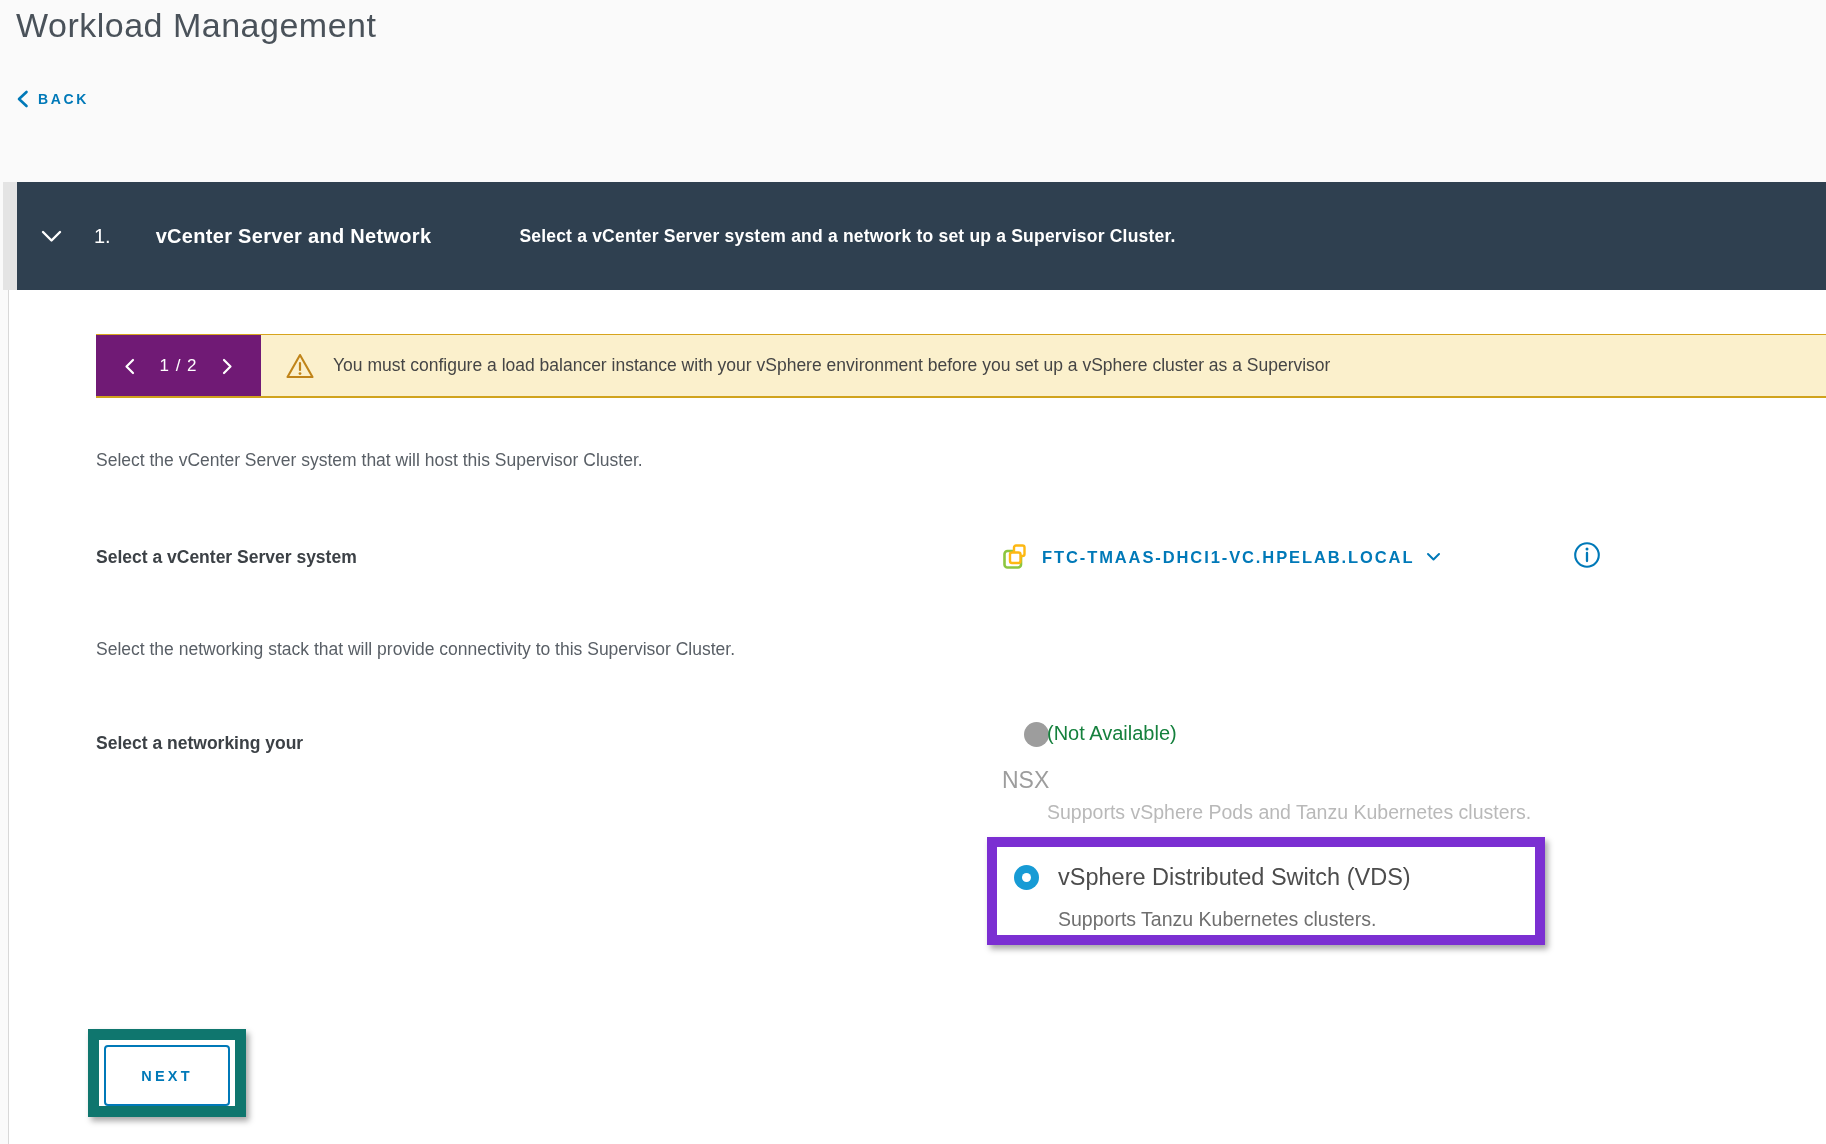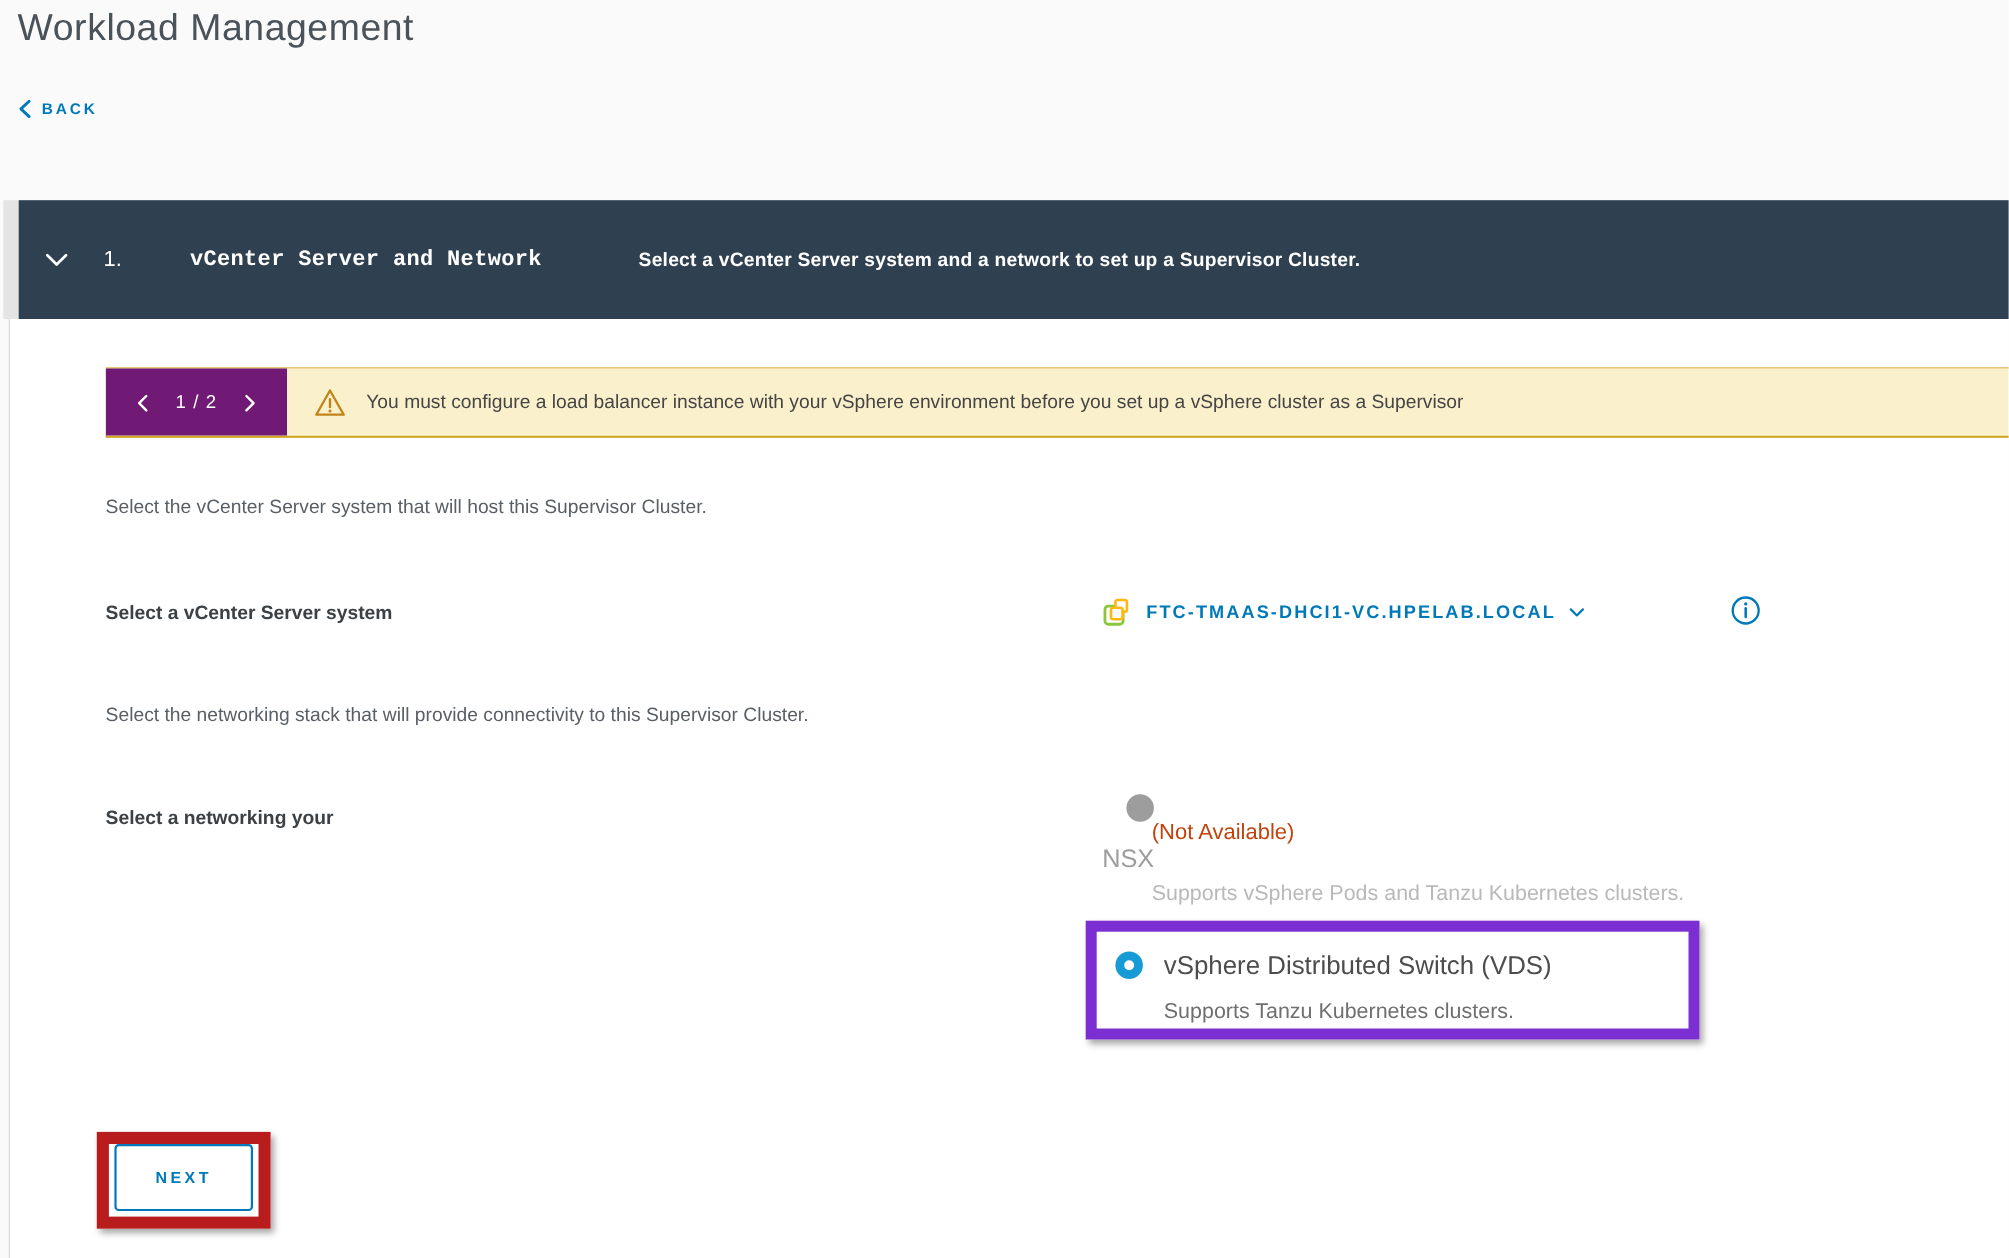--- a/index.html
+++ b/index.html
@@ -37,21 +37,21 @@
     position: absolute; left: 3px; right: 0; top: 182px; height: 108px;
     display: flex; cursor: pointer;
   }
   .step-gutter { width: 14px; background: #e4e4e4; }
   .step-bar-main {
     flex: 1; background: #2f4050; color: #ffffff;
     display: flex; align-items: center;
     padding-left: 24px;
   }
   .step-number { font-size: 20px; font-weight: 500; margin-left: 32px; }
-  .step-title  { font-size: 20px; font-weight: 700; letter-spacing: 0.3px; margin-left: 62px; font-family: Liberation Mono, monospace; }
+  .step-title  { font-size: 20px; font-weight: 700; letter-spacing: 0.3px; margin-left: 45px; }
   .step-subtitle { font-size: 17.5px; font-weight: 600; margin-left: 88px; letter-spacing: 0.2px; }
 
   
   .banner {
     position: absolute; left: 96px; right: 0; top: 334px; height: 64px;
     display: flex; overflow: hidden;
     border-top: 1px solid #d7a41d; border-bottom: 2px solid #d0a31d;
   }
   .banner-pager {
     width: 165px; background: #701a75; color: #fff; flex: 0 0 auto;
@@ -106,22 +106,22 @@
   .radio-selected { background: #179bd5; }
   .radio-selected .radio-dot {
     width: 9px; height: 9px; border-radius: 50%; background: #ffffff;
   }
   .nsx-row {
     position: absolute; left: 1002px; top: 722px;
     display: flex; align-items: flex-end; gap: 20px; flex-direction: column;
   }
   .nsx-name { font-size: 23px; color: #9d9d9d; }
   .nsx-availability {
-    position: absolute; left: 1047px; top: 746px;
-    font-size: 20px; color: #c2410c;
+    position: absolute; left: 1047px; top: 722px;
+    font-size: 20px; color: #15803d;
   }
   .nsx-desc {
     position: absolute; left: 1047px; top: 801px;
     font-size: 19.5px; color: #b9b9b9;
   }
 
   
   .vds-box {
     position: absolute; left: 987px; top: 837px; width: 558px; height: 108px;
     background: #ffffff; border: 10px solid #7b2fd2;
@@ -134,23 +134,23 @@
   .vds-row .radio-circle { cursor: pointer; }
   .vds-name { font-size: 23.5px; color: #4c4c4c; }
   .vds-desc {
     position: absolute; left: 61px; top: 61px;
     font-size: 19.5px; color: #6f6f6f;
   }
 
   
   .next-frame {
     position: absolute; left: 88px; top: 1029px; width: 158px; height: 88px;
-    background: #ffffff; border: 11px solid #b91c1c;
+    background: #ffffff; border: 11px solid #0f766e;
     box-shadow: 3px 4px 6px rgba(0,0,0,0.35);
-    display: flex; align-items: flex-start; justify-content: center;
+    display: flex; align-items: flex-end; justify-content: center;
   }
   .next-btn {
     width: 126px; height: 61px;
     background: #ffffff; border: 2px solid #0079b8; border-radius: 4px;
     color: #0079b8; font-family: "Liberation Sans", sans-serif;
     font-size: 14.5px; font-weight: 600; letter-spacing: 3.2px;
     cursor: pointer;
   }
   svg { display: block; }
 </style>

